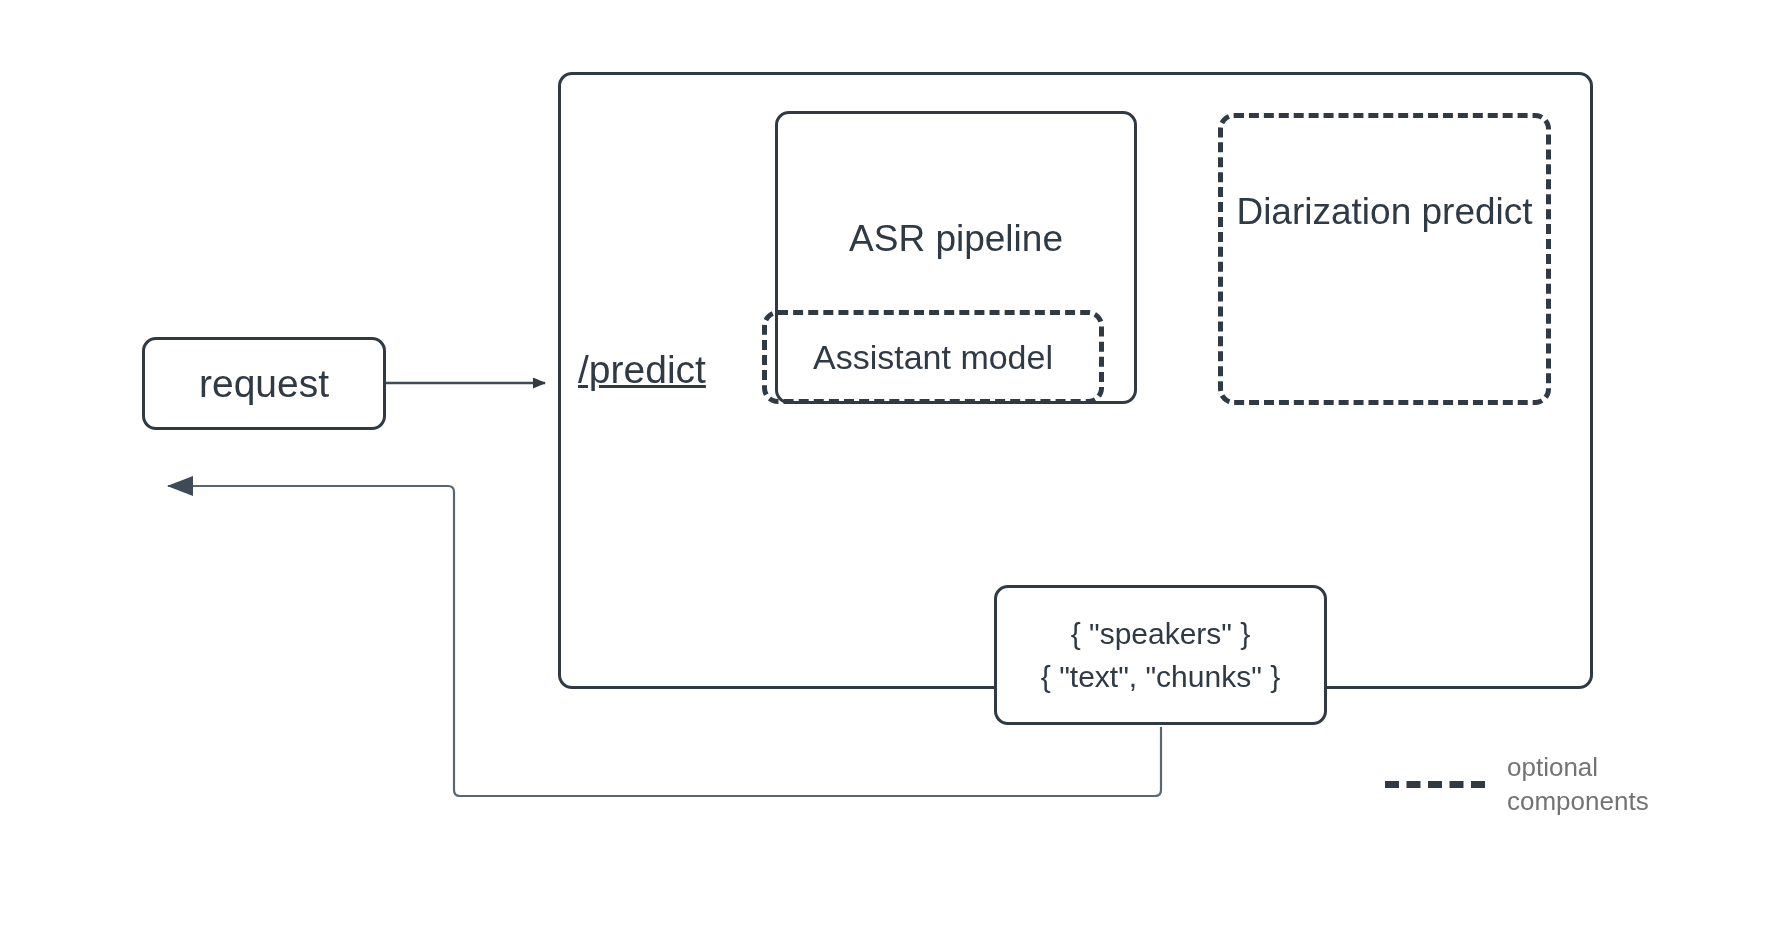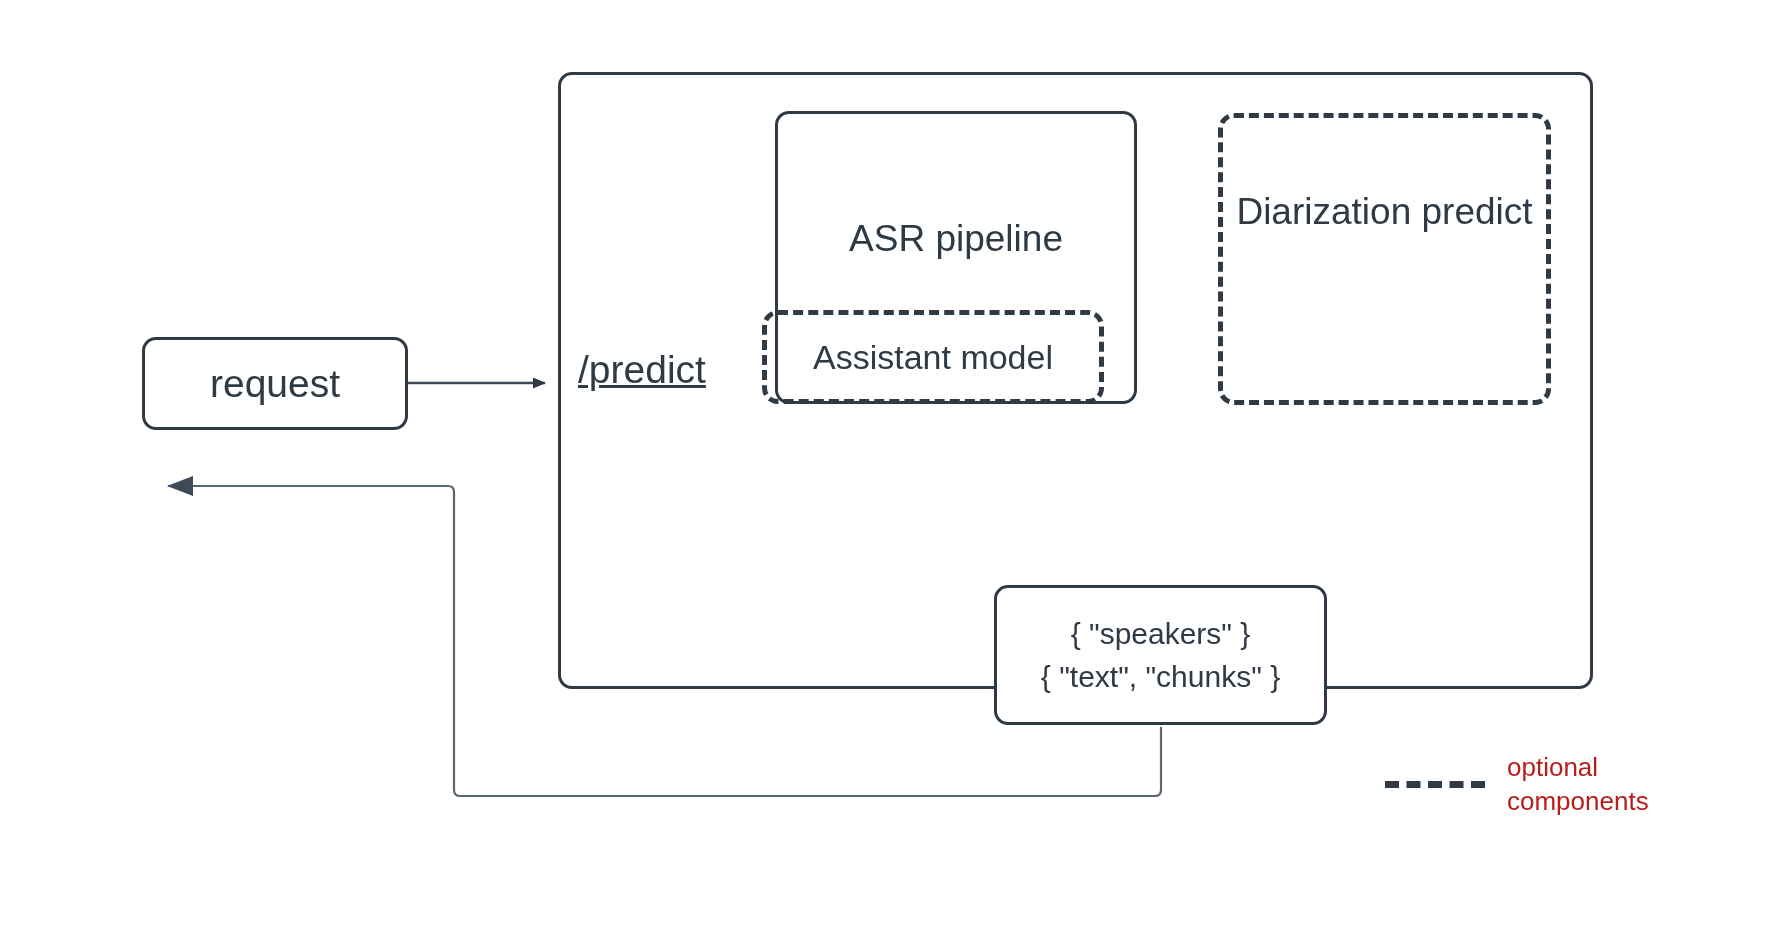--- a/index.html
+++ b/index.html
@@ -41,21 +41,21 @@
     background: #ffffff;
   }
   .dashed-box {
     border: 5px dashed #2f3a45;
     border-radius: 16px;
     background: transparent;
   }
 
   
   #request-node {
-    left: 142px; top: 337px; width: 266px; height: 93px;
+    left: 142px; top: 337px; width: 244px; height: 93px;
     font-size: 39px;
   }
   #predict-node {
     left: 558px; top: 72px; width: 1035px; height: 617px;
   }
   #predict-label {
     position: absolute;
     left: 578px; top: 348px;
     font-size: 39px;
     white-space: nowrap;
@@ -106,21 +106,21 @@
     gap: 22px;
   }
   #legend-swatch {
     width: 100px;
     height: 0;
     border-top: 7px dashed #2f3a45;
   }
   #legend-text {
     font-size: 26px;
     line-height: 1.32;
-    color: #b91c1c;
+    color: #737373;
     white-space: pre-line;
   }
 </style>
 </head>
 <body>
 
 <div id="canvas">
 
   <svg class="wires" viewBox="0 0 1775 929" xmlns="http://www.w3.org/2000/svg">
     <defs>

